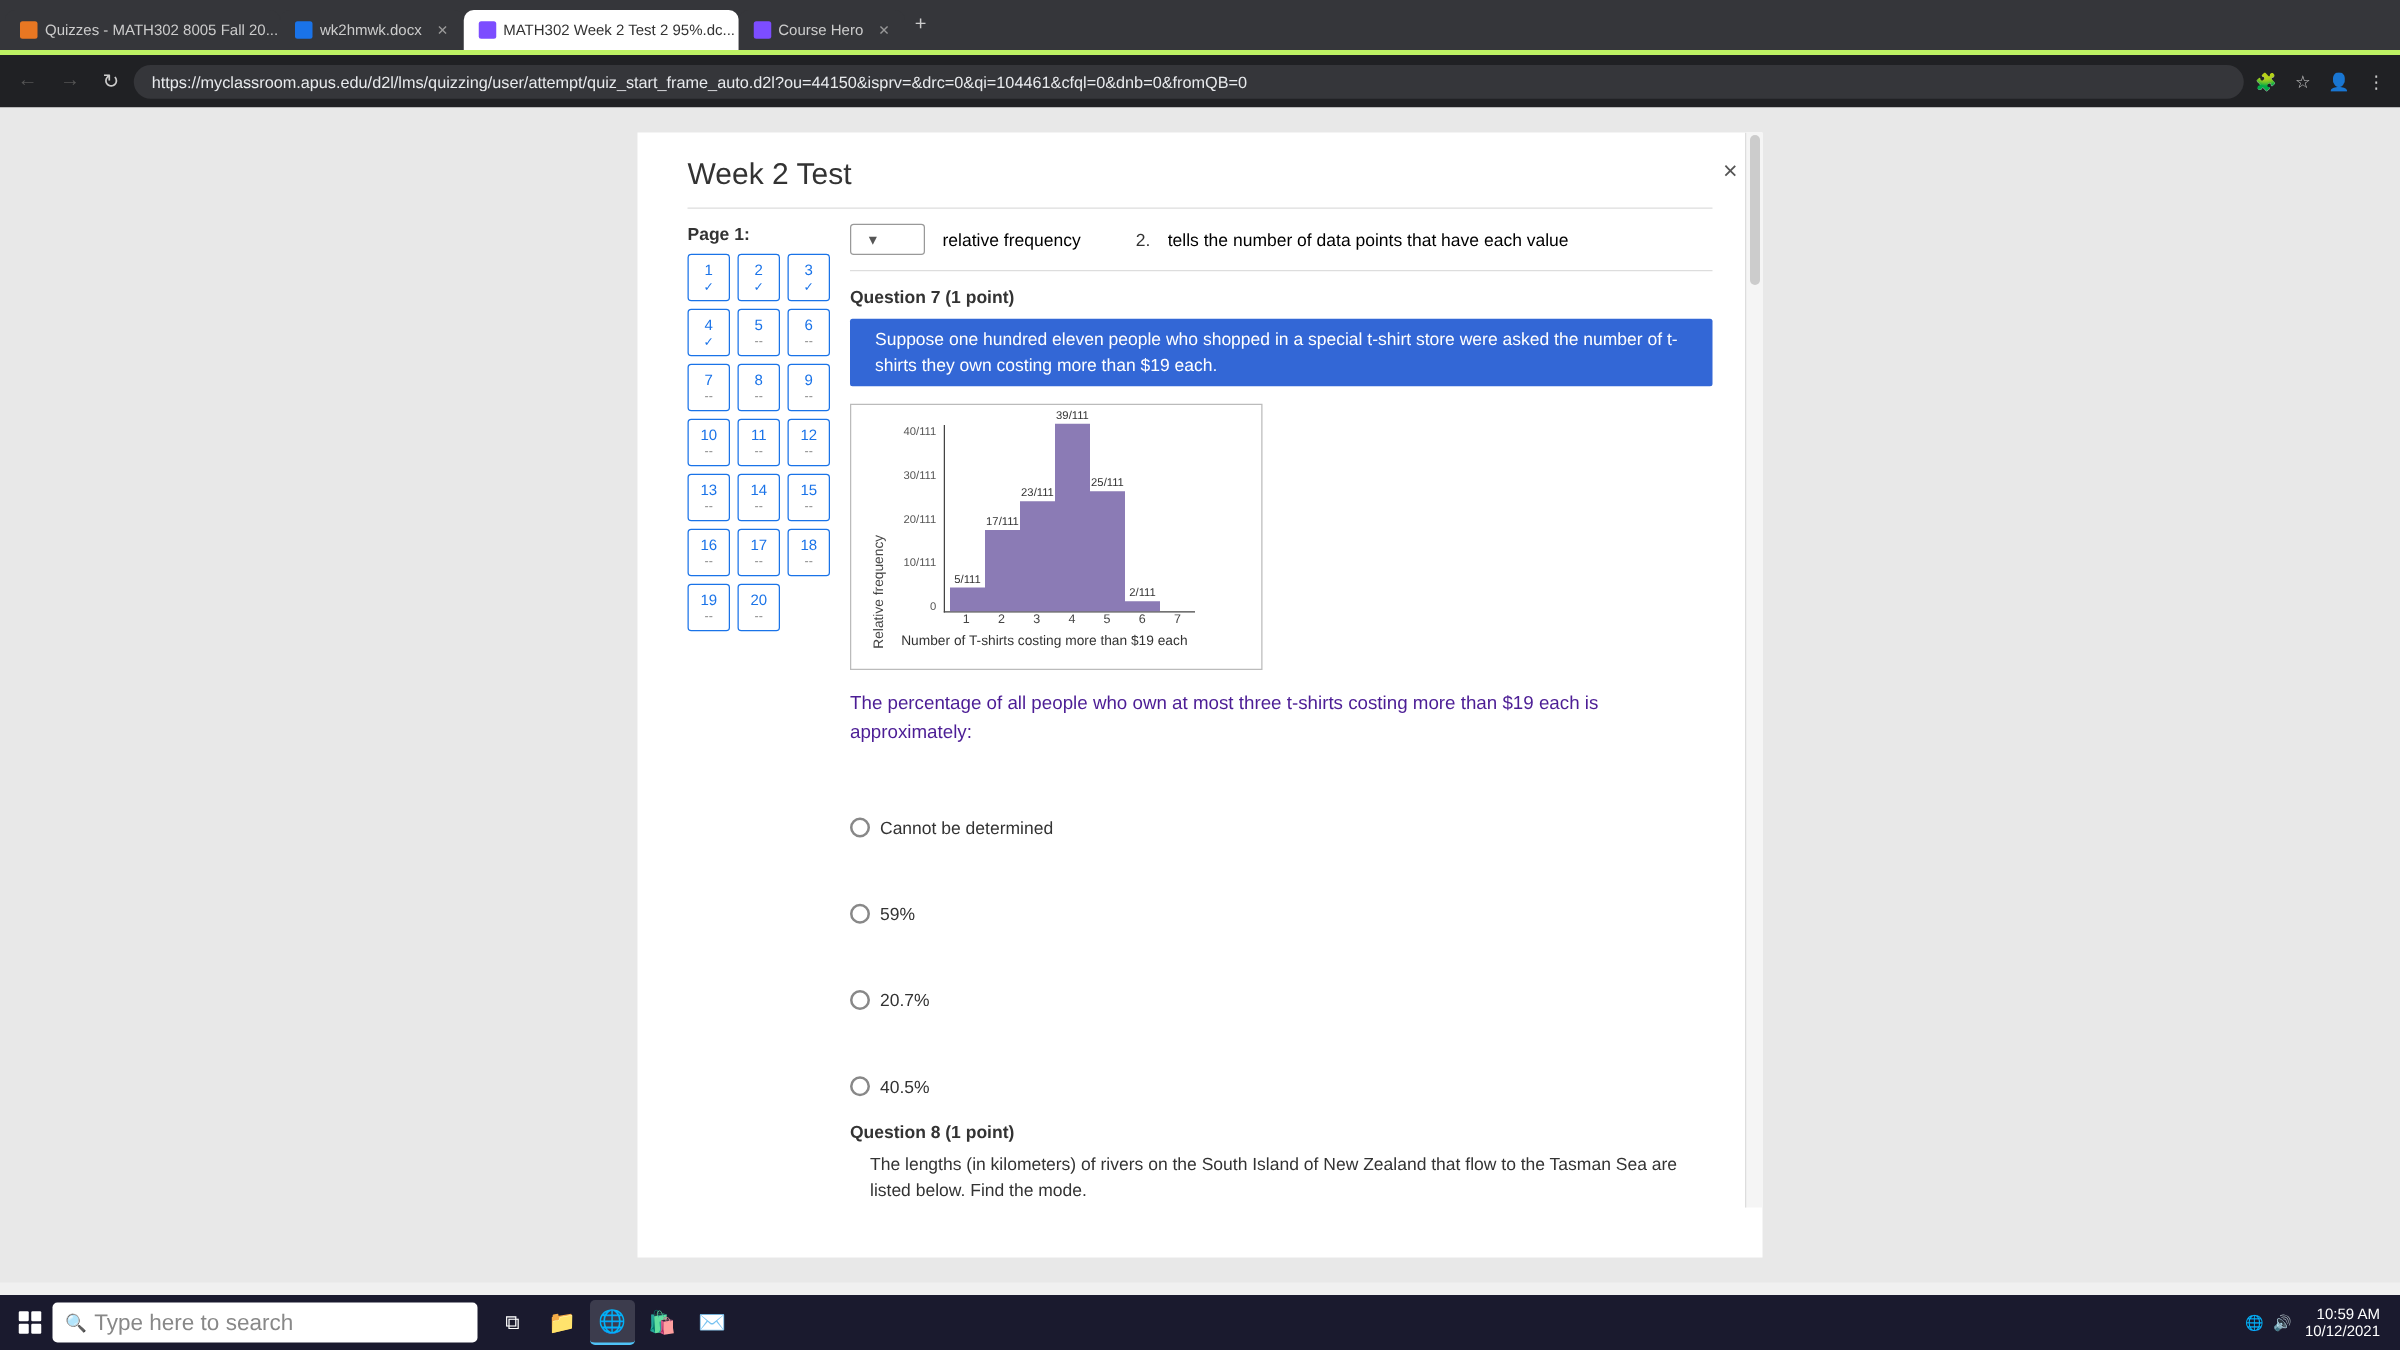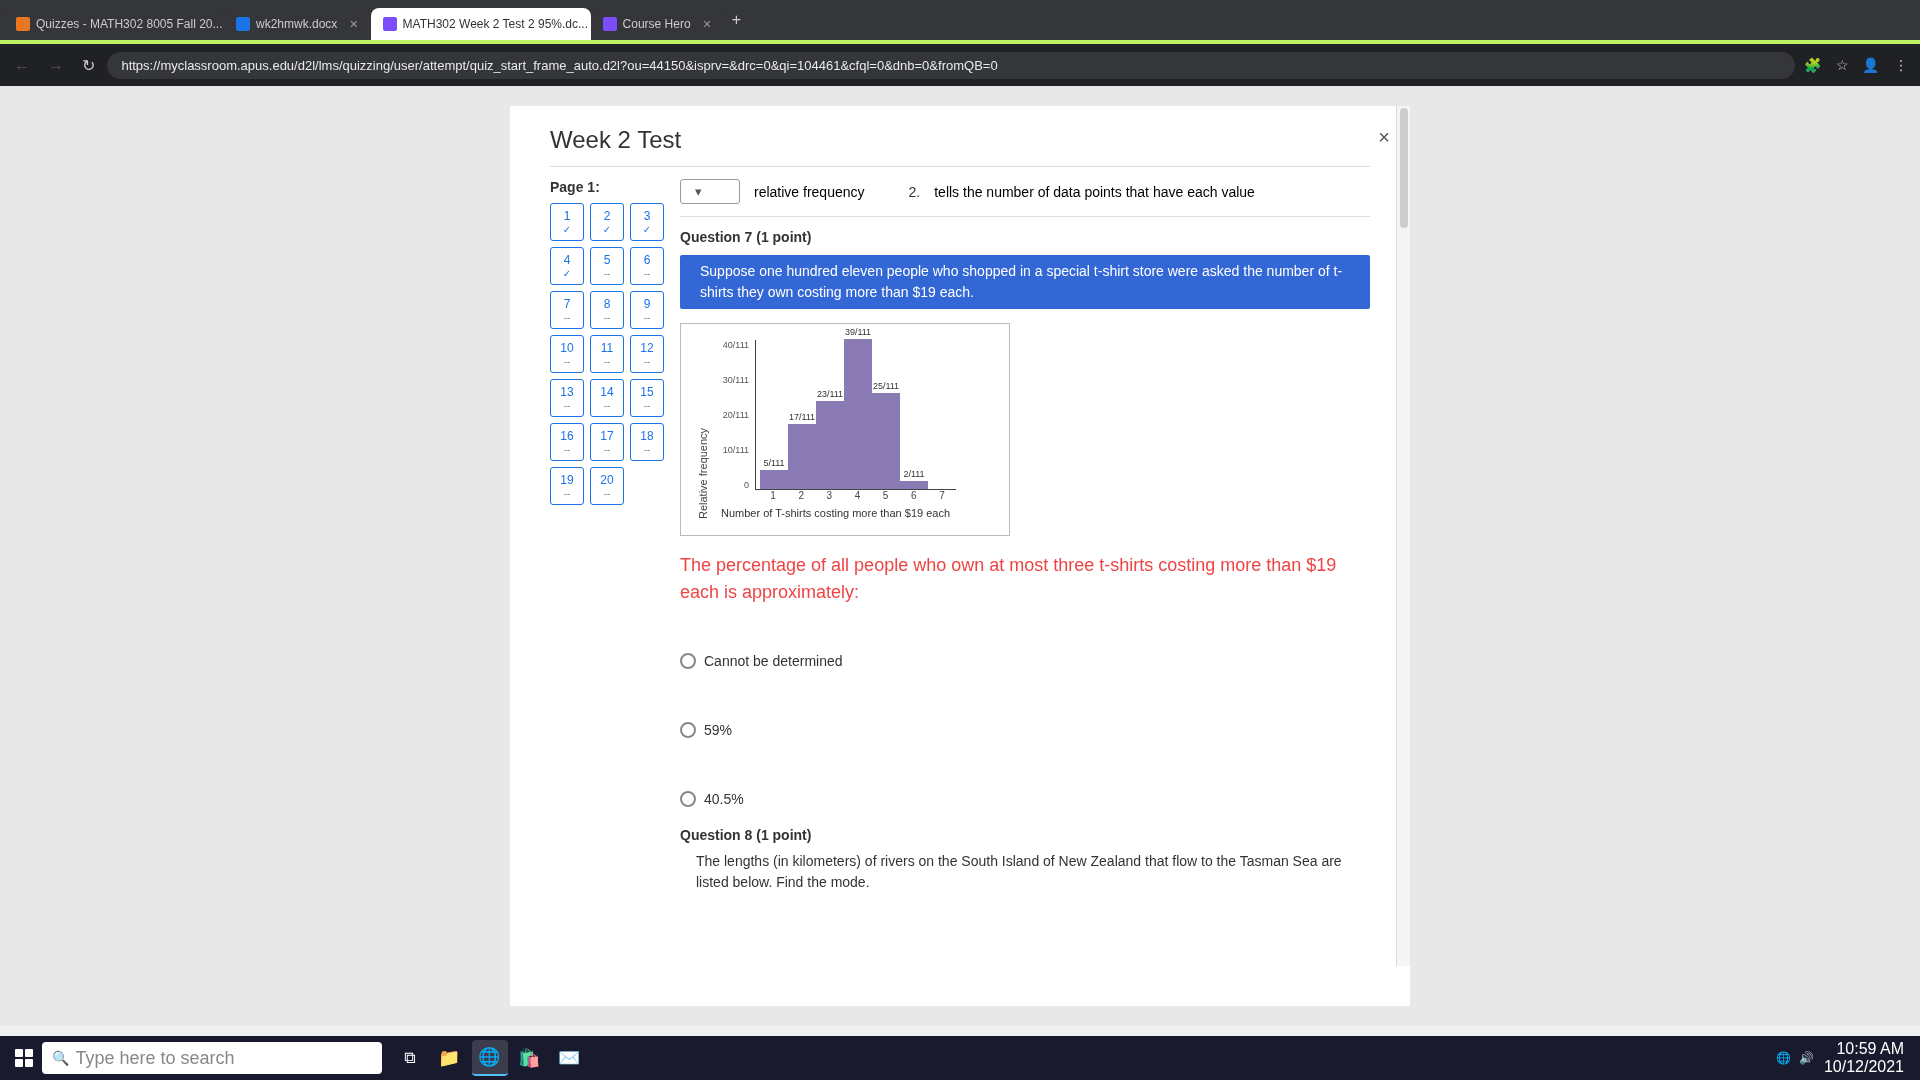--- a/index.html
+++ b/index.html
@@ -57,21 +57,21 @@
     .bar-group { display: flex; flex-direction: column; align-items: center; flex: 1; }
     .bar-label { font-size: 9px; color: #333; margin-bottom: 2px; }
     .bar { background: #8b7bb5; width: 28px; }
     .x-axis-title { font-size: 11px; text-align: center; color: #333; margin-top: 6px; }
 
     
     .match-row { display: flex; align-items: center; gap: 14px; margin-bottom: 10px; }
     .dropdown-box { border: 1px solid #999; border-radius: 3px; padding: 4px 8px; font-size: 13px; display: flex; align-items: center; gap: 6px; cursor: pointer; min-width: 60px; background: #fff; }
     .dropdown-arrow { color: #555; }
 
-    .q-body { font-size: 18px; color: #ef4444; margin-bottom: 4px; line-height: 1.5; }
+    .q-body { font-size: 15px; color: #4c1d95; margin-bottom: 14px; line-height: 1.5; }
 
     
     .radio-options { display: flex; flex-direction: column; gap: 10px; margin-bottom: 20px; }
     .radio-item { display: flex; align-items: center; gap: 8px; font-size: 14px; color: #333; margin-top: 43px; }
     .radio-circle { width: 16px; height: 16px; border-radius: 50%; border: 2px solid #888; background: #fff; flex-shrink: 0; cursor: pointer; }
 
     
     .q8-header { font-weight: bold; color: #333; margin-bottom: 8px; font-size: 14px; }
     .q8-text { font-size: 14px; color: #333; line-height: 1.5; }
 
@@ -85,21 +85,21 @@
     .win-icon { display: grid; grid-template-columns: 1fr 1fr; gap: 2px; width: 18px; height: 18px; }
     .win-icon div { background: #fff; border-radius: 1px; }
     .taskbar-search { display: flex; align-items: center; background: #fff; border-radius: 4px; height: 32px; padding: 0 10px; gap: 6px; width: 340px; cursor: text; }
     .search-icon-tb { color: #555; font-size: 14px; }
     .search-text { color: #888; font-size: 18px; }
     .taskbar-center { flex: 1; display: flex; align-items: center; gap: 4px; padding: 0 10px; }
     .taskbar-app { width: 36px; height: 36px; display: flex; align-items: center; justify-content: center; border-radius: 4px; cursor: pointer; }
     .taskbar-app.active { background: rgba(255,255,255,0.15); border-bottom: 2px solid #4fc3f7; }
     .taskbar-right { display: flex; align-items: center; gap: 10px; padding-right: 10px; }
     .system-tray { display: flex; align-items: center; gap: 8px; color: #fff; font-size: 12px; }
-    .clock { color: #fff; font-size: 16px; text-align: right; }
+    .clock { color: #fff; font-size: 12px; text-align: right; }
 
     .main-wrapper { display: flex; justify-content: center; padding: 20px 0; background: #e8e8e8; min-height: 940px; }
 
     
     .separator-line { border: none; border-top: 1px solid #ddd; margin: 12px 0; }
   </style>
 </head>
 <body>
 
 <div class="browser-chrome">
@@ -350,20 +350,24 @@
             <div class="radio-item">
               <div class="radio-circle"></div>
               <span>Cannot be determined</span>
             </div>
             <div class="radio-item">
               <div class="radio-circle"></div>
               <span>59%</span>
             </div>
             <div class="radio-item">
               <div class="radio-circle"></div>
+              <span>20.7%</span>
+            </div>
+            <div class="radio-item">
+              <div class="radio-circle"></div>
               <span>40.5%</span>
             </div>
           </div>
         </div>
 
         <div class="question-7" style="margin-top:10px;">
           <div class="q8-header">Question 8 (1 point)</div>
           <div style="padding-left:16px;">
             <p class="q8-text">The lengths (in kilometers) of rivers on the South Island of New Zealand that flow to the Tasman Sea are listed below. Find the mode.</p>
           </div>

